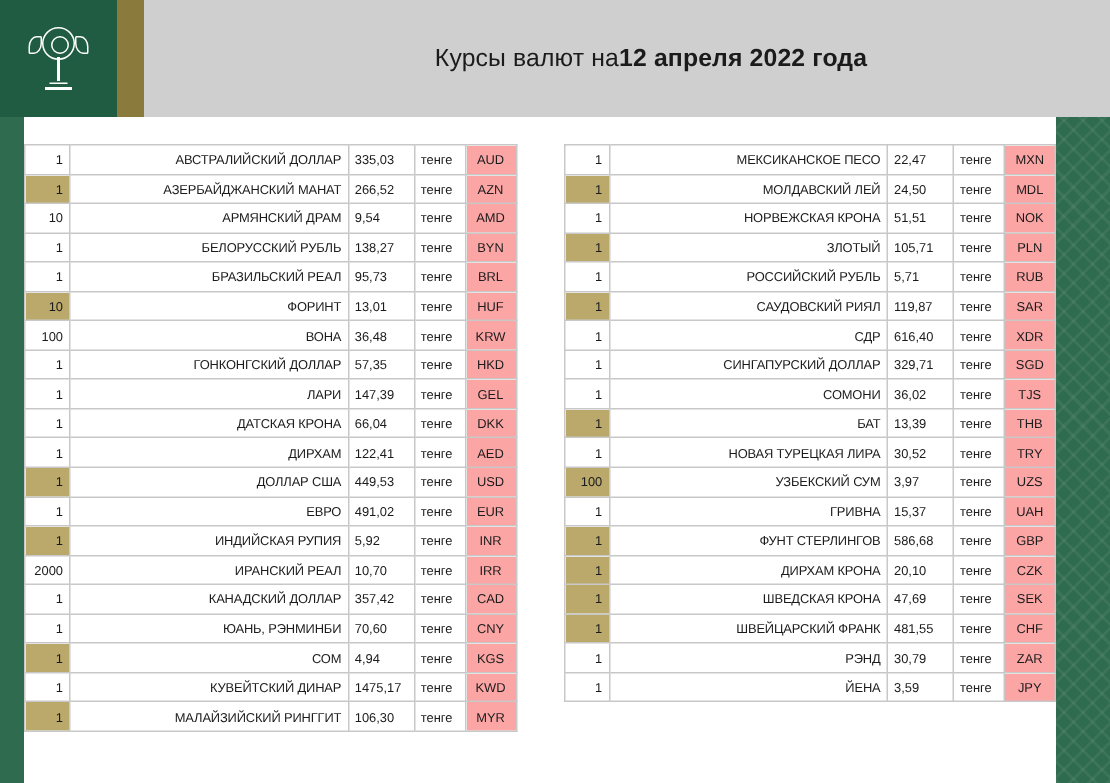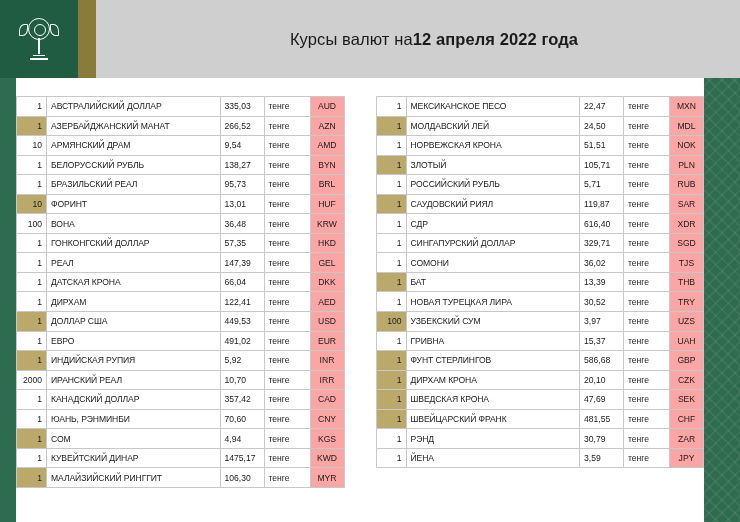--- a/index.html
+++ b/index.html
@@ -79,29 +79,29 @@
     color:#1b1b1b;
     white-space:nowrap;
     overflow:hidden;
   }
   td.qty {
     width:30px; text-align:right;
     background:#ffffff;
   }
   td.qty.hl { background:#baa96b; }
   td.name {
-    width:auto; text-align:left;
+    width:auto; text-align:right;
     font-size:8.6px;
     letter-spacing:-.1px;
   }
   td.val {
     width:44px; text-align:left;
   }
   td.unit {
-    width:46px; text-align:left;
+    width:34px; text-align:left;
     color:#333;
   }
   td.code {
     width:34px; text-align:center;
     color:#333;
     background:#fca5a5;
   }
 
   
   .emblem .ring {
@@ -215,21 +215,21 @@
           </tr>
           <tr>
             <td class="qty">1</td>
             <td class="name">ГОНКОНГСКИЙ ДОЛЛАР</td>
             <td class="val">57,35</td>
             <td class="unit">тенге</td>
             <td class="code">HKD</td>
           </tr>
           <tr>
             <td class="qty">1</td>
-            <td class="name">РЕАЛ</td>
+            <td class="name">ЛАРИ</td>
             <td class="val">147,39</td>
             <td class="unit">тенге</td>
             <td class="code">GEL</td>
           </tr>
           <tr>
             <td class="qty">1</td>
             <td class="name">ДАТСКАЯ КРОНА</td>
             <td class="val">66,04</td>
             <td class="unit">тенге</td>
             <td class="code">DKK</td>

